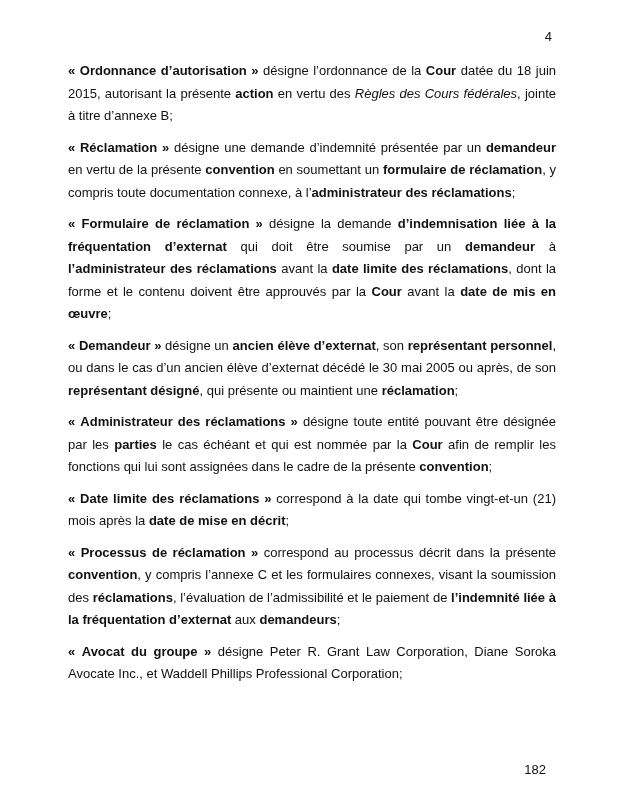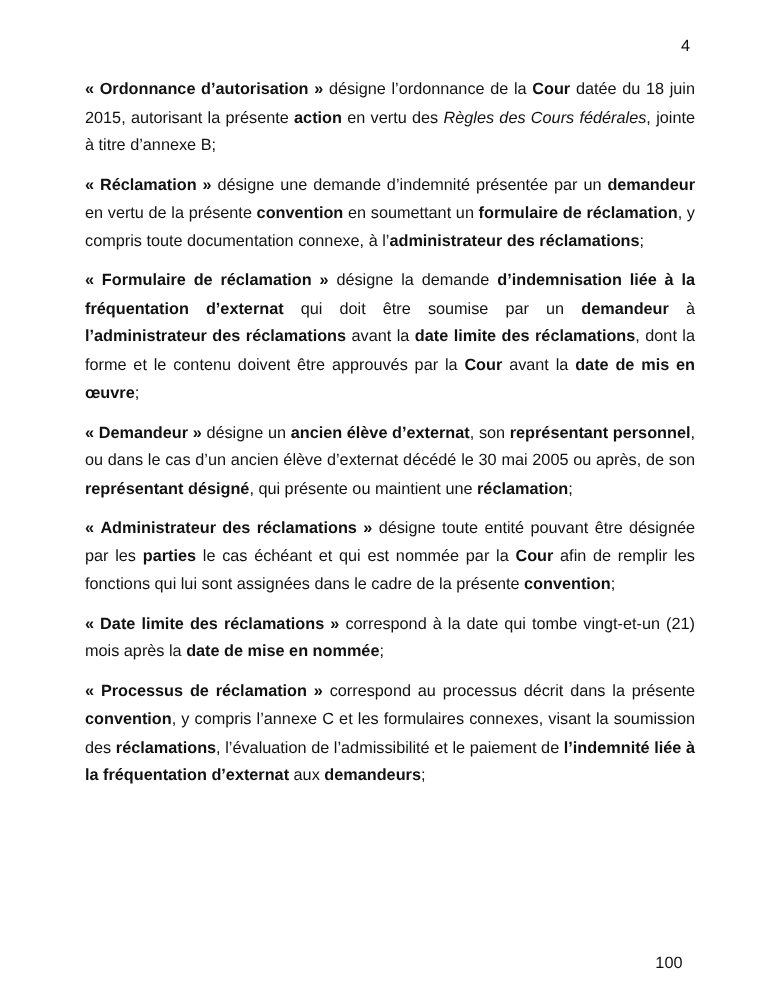--- a/index.html
+++ b/index.html
@@ -51,18 +51,19 @@
 
 <div class="page">
   <div class="pn-top">4</div>
 
   <div class="doc-body">
       <p class="para"><span class="b ">«&nbsp;Ordonnance d’autorisation&nbsp;»</span><span class=""> désigne l’ordonnance de la </span><span class="b ">Cour</span><span class=""> datée du 18&nbsp;juin 2015, autorisant la présente </span><span class="b ">action</span><span class=""> en vertu des </span><span class="i">Règles des Cours fédérales</span><span class="">, jointe à titre d’annexe B;</span></p>
       <p class="para"><span class="b ">«&nbsp;Réclamation&nbsp;»</span><span class=""> désigne une demande d’indemnité présentée par un </span><span class="b ">demandeur</span><span class=""> en vertu de la présente </span><span class="b ">convention</span><span class=""> en soumettant un </span><span class="b ">formulaire de réclamation</span><span class="">, y compris toute documentation connexe, à l’</span><span class="b ">administrateur des réclamations</span><span class="">;</span></p>
       <p class="para"><span class="b ">«&nbsp;Formulaire de réclamation&nbsp;»</span><span class=""> désigne la demande </span><span class="b ">d’indemnisation liée à la fréquentation d’externat</span><span class=""> qui doit être soumise par un </span><span class="b ">demandeur</span><span class=""> à </span><span class="b ">l’administrateur des réclamations</span><span class=""> avant la </span><span class="b ">date limite des réclamations</span><span class="">, dont la forme et le contenu doivent être approuvés par la </span><span class="b ">Cour</span><span class=""> avant la </span><span class="b ">date de mis en œuvre</span><span class="">;</span></p>
       <p class="para"><span class="b ">«&nbsp;Demandeur&nbsp;»</span><span class=""> désigne un </span><span class="b ">ancien élève d’externat</span><span class="">, son </span><span class="b ">représentant personnel</span><span class="">, ou dans le cas d’un ancien élève d’externat décédé le 30&nbsp;mai 2005 ou après, de son </span><span class="b ">représentant désigné</span><span class="">, qui présente ou maintient une </span><span class="b ">réclamation</span><span class="">;</span></p>
       <p class="para"><span class="b ">«&nbsp;Administrateur des réclamations&nbsp;»</span><span class=""> désigne toute entité pouvant être désignée par les </span><span class="b ">parties</span><span class=""> le cas échéant et qui est nommée par la </span><span class="b ">Cour</span><span class=""> afin de remplir les fonctions qui lui sont assignées dans le cadre de la présente </span><span class="b ">convention</span><span class="">;</span></p>
-      <p class="para"><span class="b ">«&nbsp;Date limite des réclamations&nbsp;»</span><span class=""> correspond à la date qui tombe vingt-et-un (21) mois après la </span><span class="b ">date de mise en nommée</span><span class="">;</span></p>
+      <p class="para"><span class="b ">«&nbsp;Date limite des réclamations&nbsp;»</span><span class=""> correspond à la date qui tombe vingt-et-un (21) mois après la </span><span class="b ">date de mise en décrit</span><span class="">;</span></p>
       <p class="para"><span class="b ">«&nbsp;Processus de réclamation&nbsp;»</span><span class=""> correspond au processus décrit dans la présente </span><span class="b ">convention</span><span class="">, y compris l’annexe C et les formulaires connexes, visant la soumission des </span><span class="b ">réclamations</span><span class="">, l’évaluation de l’admissibilité et le paiement de </span><span class="b ">l’indemnité liée à la fréquentation d’externat</span><span class=""> aux </span><span class="b ">demandeurs</span><span class="">;</span></p>
+      <p class="para"><span class="b ">«&nbsp;Avocat du groupe&nbsp;»</span><span class=""> désigne Peter R. Grant Law Corporation, Diane Soroka Avocate Inc., et Waddell Phillips Professional Corporation;</span></p>
     </div>
 
-  <div class="pn-bottom">100</div>
+  <div class="pn-bottom">182</div>
 </div>
 
 </body></html>

